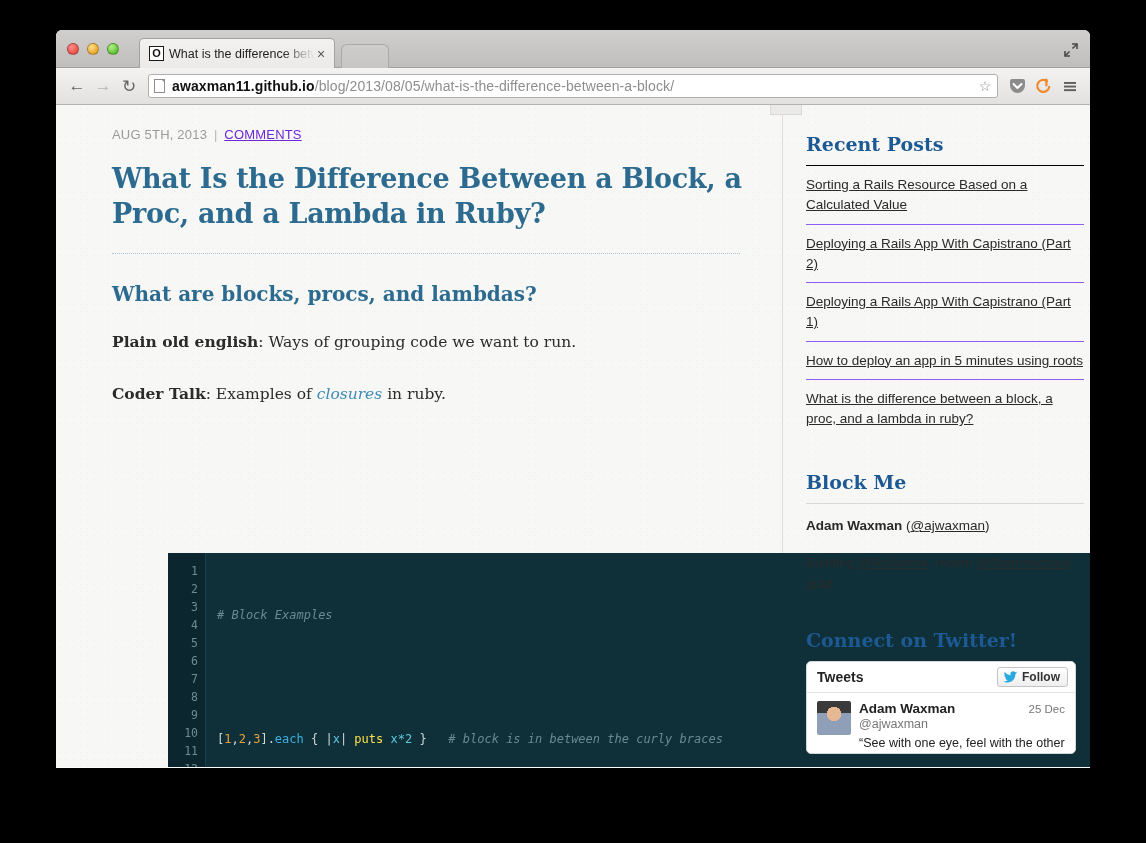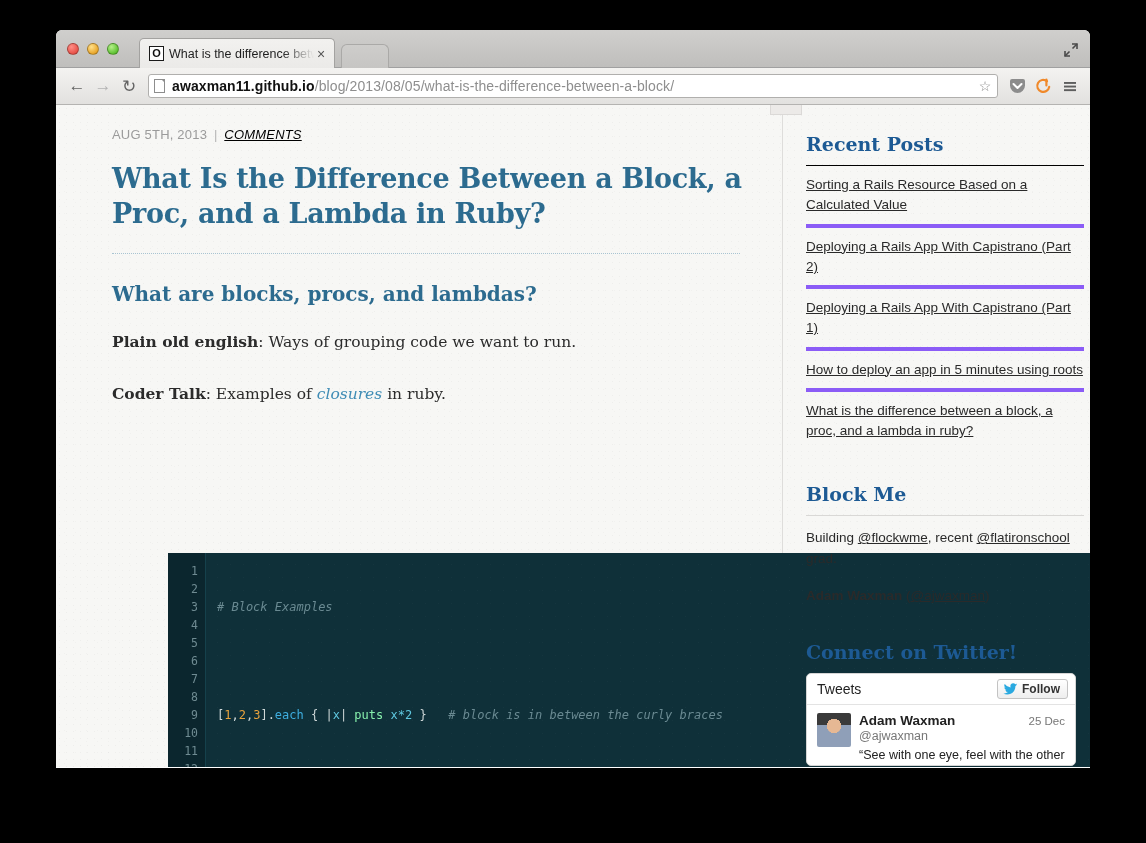--- a/index.html
+++ b/index.html
@@ -186,21 +186,21 @@
     padding-top: 22px;
   }
   .meta {
     font-family: "Liberation Sans", sans-serif;
     font-size: 13px;
     letter-spacing: .2px;
     color: #9b9b9b;
     margin-bottom: 20px;
   }
   .meta .sep { color: #b5b5b5; margin: 0 3px; }
-  .meta a { color: #000000; text-decoration: underline; font-style: italic; }
+  .meta a { color: #6d28d9; text-decoration: underline; }
   h1.post-title {
     font-family: "DejaVu Serif", serif;
     font-size: 27px;
     line-height: 1.28;
     font-weight: bold;
     color: #2c6b8f;
     margin: 0 0 22px 0;
     letter-spacing: -.3px;
   }
   .rule-dotted {
@@ -257,46 +257,46 @@
     line-height: 18px;
     padding-right: 7px;
     font-size: 11.5px;
   }
   .codelines {
     position: absolute; left: 39px; top: 0; right: 0; bottom: 0;
     padding: 9px 0 0 10px;
     white-space: pre;
     line-height: 18px;
   }
-  .codelines div { height: 18px; }
+  .codelines div { height: 18px; margin-top: 8px; }
   .tok-cm { color: #6a8a92; font-style: italic; }
   .tok-num { color: #e8a33d; }
   .tok-punc { color: #cfd8d8; }
   .tok-meth { color: #3eaee0; }
   .tok-var { color: #5fc8e0; }
-  .tok-built { color: #86efac; }
+  .tok-built { color: #fde047; }
 
   
   .sidebar {
     position: absolute;
     left: 750px; top: 0;
     width: 278px;
     padding-top: 28px;
   }
   .side-h {
     font-family: "DejaVu Serif", serif;
     font-size: 19px;
     font-weight: bold;
     color: #1d5a94;
     margin: 0 0 10px 0;
   }
   .side-h.spaced { margin-top: 34px; }
   .side-list { list-style: none; margin: 0; padding: 0; }
   .side-list li {
-    border-top: 4px solid #8b5cf6;
+    border-top: 1px solid #8b5cf6;
     padding: 9px 0 8px 0;
   }
   .side-list li:first-child { border-top: 1px solid #000000; }
   .side-list a {
     font-family: "Liberation Sans", sans-serif;
     font-size: 13.5px;
     line-height: 1.5;
     color: #2a2a2a;
     text-decoration: underline;
     display: block;
@@ -325,21 +325,21 @@
     overflow: hidden;
   }
   .tw-head {
     height: 31px;
     display: flex; align-items: center;
     padding: 0 7px 0 10px;
     border-bottom: 1px solid #e3e3e3;
   }
   .tw-title {
     flex: 1 1 auto;
-    font-size: 14px; font-weight: normal; color: #222;
+    font-size: 14px; font-weight: bold; color: #222;
     font-family: "Liberation Sans", sans-serif;
   }
   .tw-follow {
     display: flex; align-items: center; gap: 4px;
     height: 20px;
     padding: 0 7px 0 5px;
     border: 1px solid #c3c3c3;
     border-radius: 3px;
     background: linear-gradient(to bottom, #ffffff, #eeeeee);
     font-size: 12px; font-weight: bold; color: #333;
@@ -508,22 +508,22 @@
           <li>
             <a href="#">How to deploy an app in 5 minutes using roots</a>
           </li>
           <li>
             <a href="#">What is the difference between a block, a proc, and a lambda in ruby?</a>
           </li>
         </ul>
 
       <h3 class="side-h spaced">Block Me</h3>
       <div class="about-body">
+        <p><b>Adam Waxman</b><span> (</span><a href="#">@ajwaxman</a><span>)</span></p>
         <p><span>Building </span><a href="#">@flockwme</a><span>, recent </span><a href="#">@flatironschool</a><span> grad.</span></p>
-        <p><b>Adam Waxman</b><span> (</span><a href="#">@ajwaxman</a><span>)</span></p>
       </div>
 
       <h3 class="side-h spaced">Connect on Twitter!</h3>
 
       <div class="tw-widget">
         <div class="tw-head">
           <div class="tw-title">Tweets</div>
           <div class="tw-follow">
             <svg width="15" height="12" viewBox="0 0 15 12">
               <path d="M14.5 1.6c-.5.25-1.05.4-1.6.48.58-.35 1.02-.9 1.23-1.55-.54.32-1.14.55-1.78.68A2.82 2.82 0 0 0 7.5 3.8c0 .22.02.44.07.64A8 8 0 0 1 1.76.9a2.83 2.83 0 0 0 .87 3.77c-.46-.02-.9-.15-1.28-.36v.04c0 1.37.97 2.5 2.26 2.77-.24.06-.49.1-.75.1-.18 0-.36-.02-.53-.06a2.83 2.83 0 0 0 2.64 1.96A5.67 5.67 0 0 1 0 10.3a8 8 0 0 0 4.33 1.27c5.2 0 8.04-4.3 8.04-8.04l-.01-.36c.55-.4 1.03-.9 1.41-1.47z" fill="#2aa9e0"></path>

